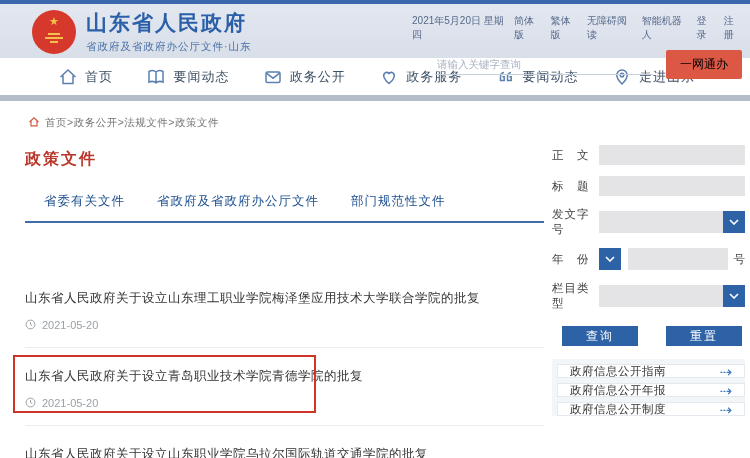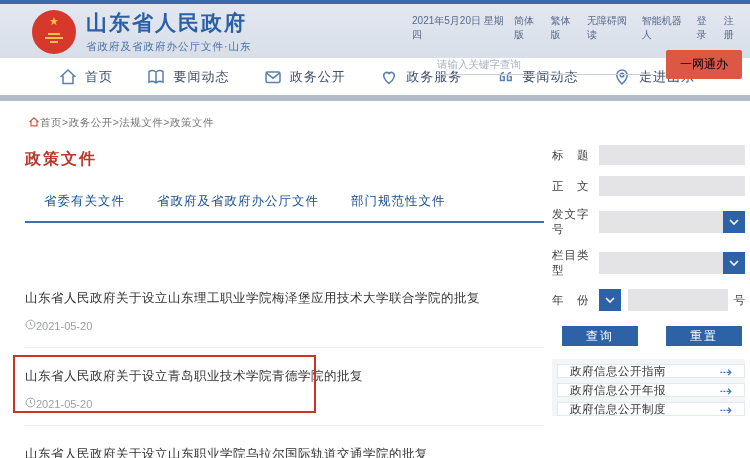--- a/index.html
+++ b/index.html
@@ -30,37 +30,37 @@
 
   
   .nav { height:37px; background:#fff; display:flex; align-items:center; padding:0 55px 0 58px;
     justify-content:space-between; }
   .nav-item { display:flex; align-items:center; gap:7px; cursor:pointer; }
   .nav-item svg { display:block; }
   .nav-label { font-size:13px; color:#3e5065; letter-spacing:1px; }
   .band { height:6px; background:#b3bdca; }
 
   
-  .breadcrumb { display:flex; align-items:center; margin:13px 0 0 28px; }
+  .breadcrumb { display:flex; align-items:center; gap:5px; margin:13px 0 0 28px; }
   .breadcrumb-text { font-size:10.5px; color:#777; letter-spacing:0.5px; }
 
   
   .main { display:flex; padding:0 5px 0 25px; }
   .left-col { flex:1; min-width:0; padding-right:8px; }
   .right-col { width:193px; flex:0 0 193px; margin-top:13px; }
 
   .page-title { color:#b9372b; font-size:16px; font-weight:bold; margin-top:17px; letter-spacing:2px; }
   .tabs { display:flex; gap:32px; margin-top:23px; padding-left:19px;font-family:Liberation Serif, serif; }
   .tab { font-size:12.5px; color:#1d4f8f; cursor:pointer; letter-spacing:1px; }
   .tab-underline { border-bottom:2px solid #3f6fa8; margin-top:11px; }
 
   .article { position:relative; padding:20px 0 15px; border-bottom:1px solid #ededed; }
   .article:first-child { padding-top:35px;margin-top:32px; }
   .article-title { font-size:12.5px; color:#333; letter-spacing:0.5px; cursor:pointer; }
-  .article-meta { display:flex; align-items:center; margin-top:12px; color:#9aa0a6; font-size:11px; }
+  .article-meta { display:flex; gap:6px; margin-top:12px; color:#9aa0a6; font-size:11px; }
   .hl-box { position:absolute; left:-12px; top:7px; width:303px; height:58px;
     border:2px solid #cf3527; pointer-events:none; }
 
   
   .f-row { display:flex; align-items:center; margin-bottom:11px; }
   .f-label { width:47px; flex:0 0 47px; font-size:11.5px; color:#444; letter-spacing:1px; }
   .f-input { flex:1; height:20px; background:#e4e4e7; border:none; outline:none; padding:0 5px;
     font-size:11px; color:#333; min-width:0; }
   .f-input.tall { height:22px; }
   .dd-btn { width:22px; height:22px; background:#2e62a6; border:none; display:flex; align-items:center;
@@ -222,60 +222,60 @@
               </svg></span>
           <span>2021-05-20</span>
         </div>
       </div>
     </div>
   </div>
 
   <div class="right-col">
 
     <div class="f-row">
+      <span class="f-label">正　文</span>
+      <input class="f-input" style="">
+    </div>
+
+    <div class="f-row">
       <span class="f-label">标　题</span>
       <input class="f-input" style="">
     </div>
 
     <div class="f-row">
-      <span class="f-label">正　文</span>
-      <input class="f-input" style="">
-    </div>
-
-    <div class="f-row">
       <span class="f-label">发文字号</span>
-      <input class="f-input tall" style="">
-      <button class="dd-btn">
-          <svg width="10" height="6" viewBox="0 0 10 6" fill="none" stroke="#fff" stroke-width="1.6">
-            <path d="M1 1 L5 5 L9 1"></path>
-          </svg>
-        </button>
-    </div>
-
-    <div class="f-row">
-      <span class="f-label">栏目类型</span>
       <input class="f-input tall" style="">
       <button class="dd-btn">
           <svg width="10" height="6" viewBox="0 0 10 6" fill="none" stroke="#fff" stroke-width="1.6">
             <path d="M1 1 L5 5 L9 1"></path>
           </svg>
         </button>
     </div>
 
     <div class="f-row">
       <span class="f-label">年　份</span>
       <button class="dd-btn year-dd">
           <svg width="10" height="6" viewBox="0 0 10 6" fill="none" stroke="#fff" stroke-width="1.6">
             <path d="M1 1 L5 5 L9 1"></path>
           </svg>
         </button>
       <input class="f-input tall" style="">
       <span class="num-suffix">号</span>
     </div>
 
+    <div class="f-row">
+      <span class="f-label">栏目类型</span>
+      <input class="f-input tall" style="">
+      <button class="dd-btn">
+          <svg width="10" height="6" viewBox="0 0 10 6" fill="none" stroke="#fff" stroke-width="1.6">
+            <path d="M1 1 L5 5 L9 1"></path>
+          </svg>
+        </button>
+    </div>
+
     <div class="btn-row">
       <button class="sb-btn">查询</button>
       <button class="sb-btn">重置</button>
     </div>
 
     <div class="links-box">
       <div class="link-row">
         <span class="link-label">政府信息公开指南</span>
         <span class="link-arrow">⇢</span>
       </div>

